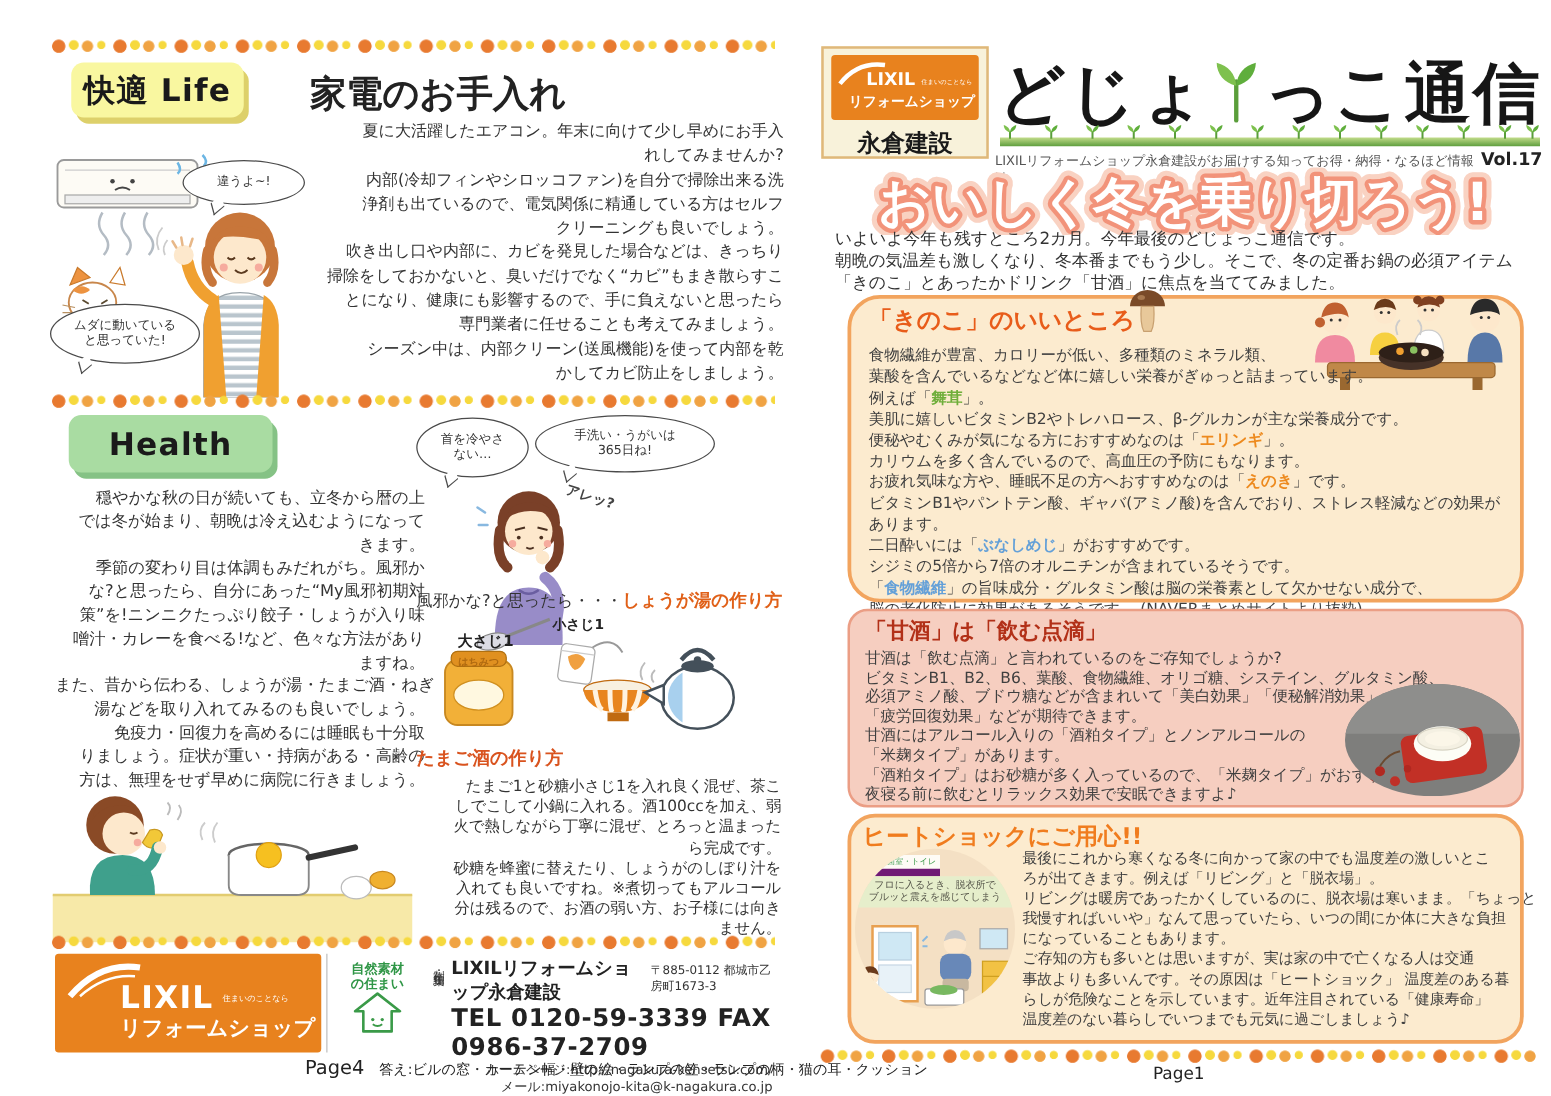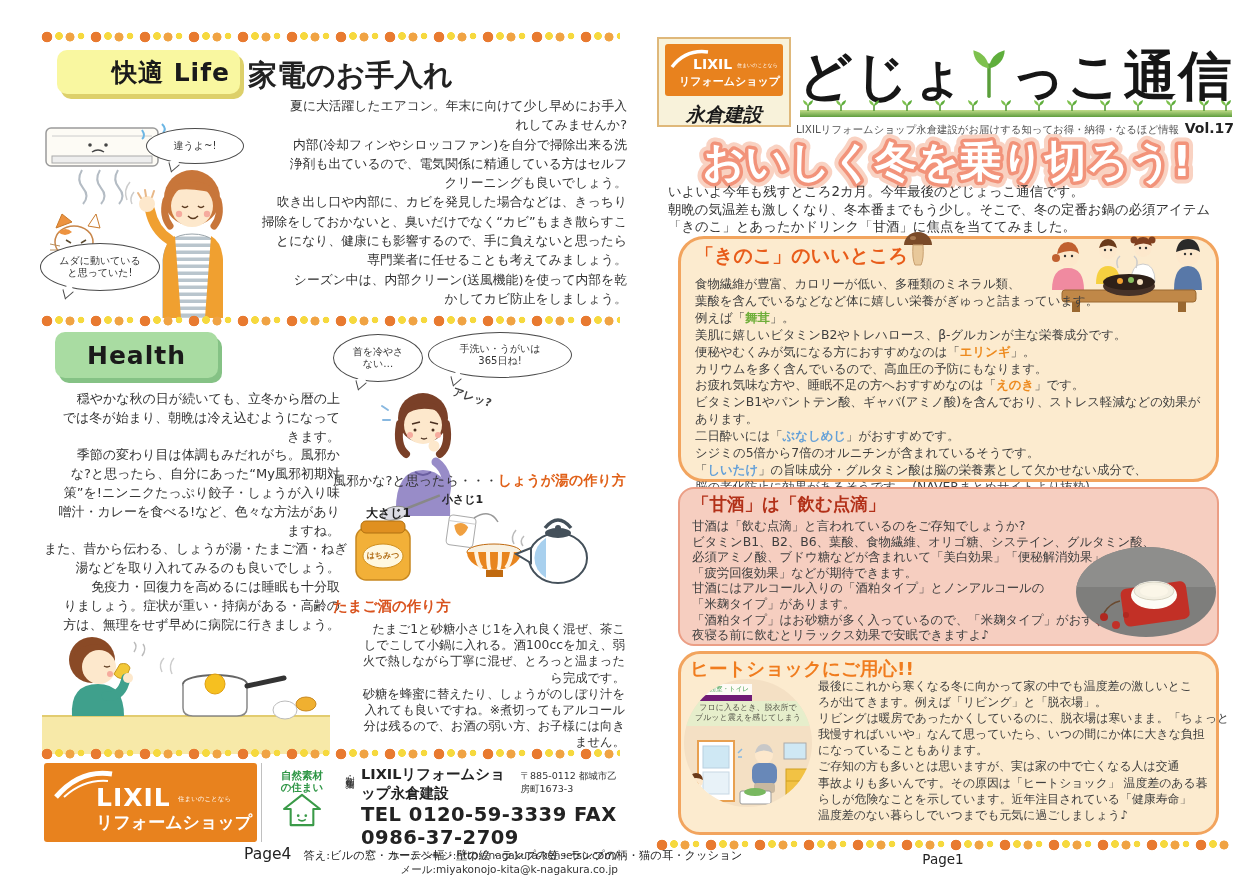--- a/index.html
+++ b/index.html
@@ -64,21 +64,21 @@
   .white-outline-svg text{font-family:"DejaVu Sans",sans-serif;}
   .small-label{font-size:11px;color:#222;font-weight:bold;}
 </style>
 </head>
 <body>
 
 <div class="canvas">
 
   <div class="abs dots" style="left:40px;top:30px;width:580px;"></div>
 
-  <div class="abs seclabel" id="life-label" style="left:57px;top:50px;width:138px;height:44px;padding-left:45px;">
+  <div class="abs seclabel" id="life-label" style="left:57px;top:50px;width:138px;height:44px;">
       <span>快適 Life</span>
     </div>
   <div class="abs" style="left:248px;top:56px;font-size:29px;font-weight:bold;color:#222;">家電のお手入れ</div>
 
   <svg class="abs" style="left:42px;top:100px;" width="205" height="218" viewBox="0 0 205 218">
     <defs>
       <pattern id="stripes" width="6" height="7" patternUnits="userSpaceOnUse">
         <rect width="6" height="7" fill="#ffffff"></rect>
           <rect y="3.5" width="6" height="3.5" fill="#b9c5cd"></rect>
       </pattern>
@@ -206,21 +206,21 @@
     <ellipse cx="210" cy="66" rx="29" ry="25" fill="#ffffff" stroke="#44505a" stroke-width="2"></ellipse>
     <path d="M198 46 a29 25 0 0 0 0 40 z" fill="#a8d0ee"></path>
     <ellipse cx="210" cy="41" rx="13" ry="5" fill="#44505a"></ellipse>
     <circle cx="210" cy="36" r="3" fill="#44505a"></circle>
     <path d="M197 36 q13 -16 26 0" stroke="#44505a" stroke-width="3.5" fill="none"></path>
     <path d="M183 56 l-15 6 l15 9 z" fill="#ffffff" stroke="#44505a" stroke-width="2"></path>
     <path d="M176 44 q-5 5 -1 10 M168 38 q-6 7 -2 14" stroke="#bbbbbb" fill="none" stroke-width="1.5"></path>
   </svg>
   <div class="abs small-label" style="left:366px;top:505px;font-size:12px;">大さじ1</div>
   <div class="abs small-label" style="left:442px;top:492px;font-size:11px;">小さじ1</div>
-  <div class="abs" style="left:362px;top:550px;width:42px;text-align:center;font-size:8px;color:#b06a10;font-weight:bold;">はちみつ</div>
+  <div class="abs" style="left:362px;top:524px;width:42px;text-align:center;font-size:8px;color:#b06a10;font-weight:bold;">はちみつ</div>
 
   <div class="abs" style="left:333px;top:597px;font-size:14.5px;font-weight:bold;color:#d9531e;">たまご酒の作り方</div>
   <div class="abs par" style="left:333px;top:621px;width:292px;font-size:12.3px;line-height:16.2px;">たまご1と砂糖小さじ1を入れ良く混ぜ、茶こ
 しでこして小鍋に入れる。酒100ccを加え、弱
 火で熱しながら丁寧に混ぜ、とろっと温まった
 ら完成です。
 砂糖を蜂蜜に替えたり、しょうがのしぼり汁を
 入れても良いですね。※煮切ってもアルコール
 分は残るので、お酒の弱い方、お子様には向き
 ません。</div>
@@ -290,21 +290,21 @@
 
   <div class="abs" style="left:657px;top:37px;width:134px;height:90px;background:#f8f2da;border:2px solid #dfb87a;box-sizing:border-box;text-align:center;">
     <div style="position:relative;margin:5px auto 0;width:118px;height:52px;background:#e8821e;border-radius:3px;">
       <svg class="abs" style="left:3px;top:3px;" width="50" height="22" viewBox="0 0 50 22">
         <path d="M4 20 Q18 2 40 5" stroke="#ffffff" stroke-width="3.5" fill="none"></path>
       </svg>
       <span class="abs" style="left:28px;top:12px;font-size:14px;font-weight:bold;color:#ffffff;">LIXIL</span>
       <span class="abs" style="left:72px;top:18px;font-size:5px;color:#ffffff;">住まいのことなら</span>
       <span class="abs" style="left:14px;top:30px;font-size:11px;font-weight:bold;color:#ffffff;">リフォームショップ</span>
     </div>
-    <div style="margin-top:6px;font-size:19px;font-weight:bold;color:#1a1a1a;font-style:italic;">永倉建設</div>
+    <div style="margin-top:6px;font-size:19px;font-weight:bold;color:#1a1a1a;">永倉建設</div>
   </div>
 
   <div class="abs" id="r-title-row" style="left:798px;top:34px;width:436px;height:68px;">
     <span class="brush">どじょ</span>
     <svg width="40" height="60" viewBox="0 0 46 60">
       <path d="M23 58 C23 42 23 32 23 22" stroke="#5a9e3a" stroke-width="4" fill="none" stroke-linecap="round"></path>
       <path d="M23 26 C12 24 5 15 5 5 C16 8 22 15 23 26" fill="#7ec14e"></path>
       <path d="M23 26 C34 24 41 15 41 5 C30 8 24 15 23 26" fill="#5fae3c"></path>
     </svg>
     <span class="brush">っこ通信</span>
@@ -399,21 +399,21 @@
 葉酸を含んでいるなどなど体に嬉しい栄養がぎゅっと詰まっています。
 例えば「</span><span class="mush green">舞茸</span><span>」。
 美肌に嬉しいビタミンB2やトレハロース、β-グルカンが主な栄養成分です。
 便秘やむくみが気になる方におすすめなのは「</span><span class="mush orange">エリンギ</span><span>」。
 カリウムを多く含んでいるので、高血圧の予防にもなります。
 お疲れ気味な方や、睡眠不足の方へおすすめなのは「</span><span class="mush orange">えのき</span><span>」です。
 ビタミンB1やパントテン酸、ギャバ(アミノ酸)を含んでおり、ストレス軽減などの効果が
 あります。
 二日酔いには「</span><span class="mush blue">ぶなしめじ</span><span>」がおすすめです。
 シジミの5倍から7倍のオルニチンが含まれているそうです。
-「</span><span class="mush blue">しいたけ</span><span>」の旨味成分・グルタミン酸は脳の栄養素として欠かせない成分で、
+「</span><span class="mush blue">食物繊維</span><span>」の旨味成分・グルタミン酸は脳の栄養素として欠かせない成分で、
 脳の老化防止に効果があるそうです。 (NAVERまとめサイトより抜粋)</span></div>
 
   <div class="abs" id="amazake-box" style="left:678px;top:487px;width:541px;height:159px;box-sizing:border-box;"></div>
   <div class="abs boxhead" id="amazake-header" style="left:692px;top:492px;">「甘酒」は「飲む点滴」</div>
   <div class="abs" id="amazake-body" style="left:692px;top:518px;width:520px;">甘酒は「飲む点滴」と言われているのをご存知でしょうか?
 ビタミンB1、B2、B6、葉酸、食物繊維、オリゴ糖、システイン、グルタミン酸、
 必須アミノ酸、ブドウ糖などが含まれいて「美白効果」「便秘解消効果」
 「疲労回復効果」などが期待できます。
 甘酒にはアルコール入りの「酒粕タイプ」とノンアルコールの
 「米麹タイプ」があります。

